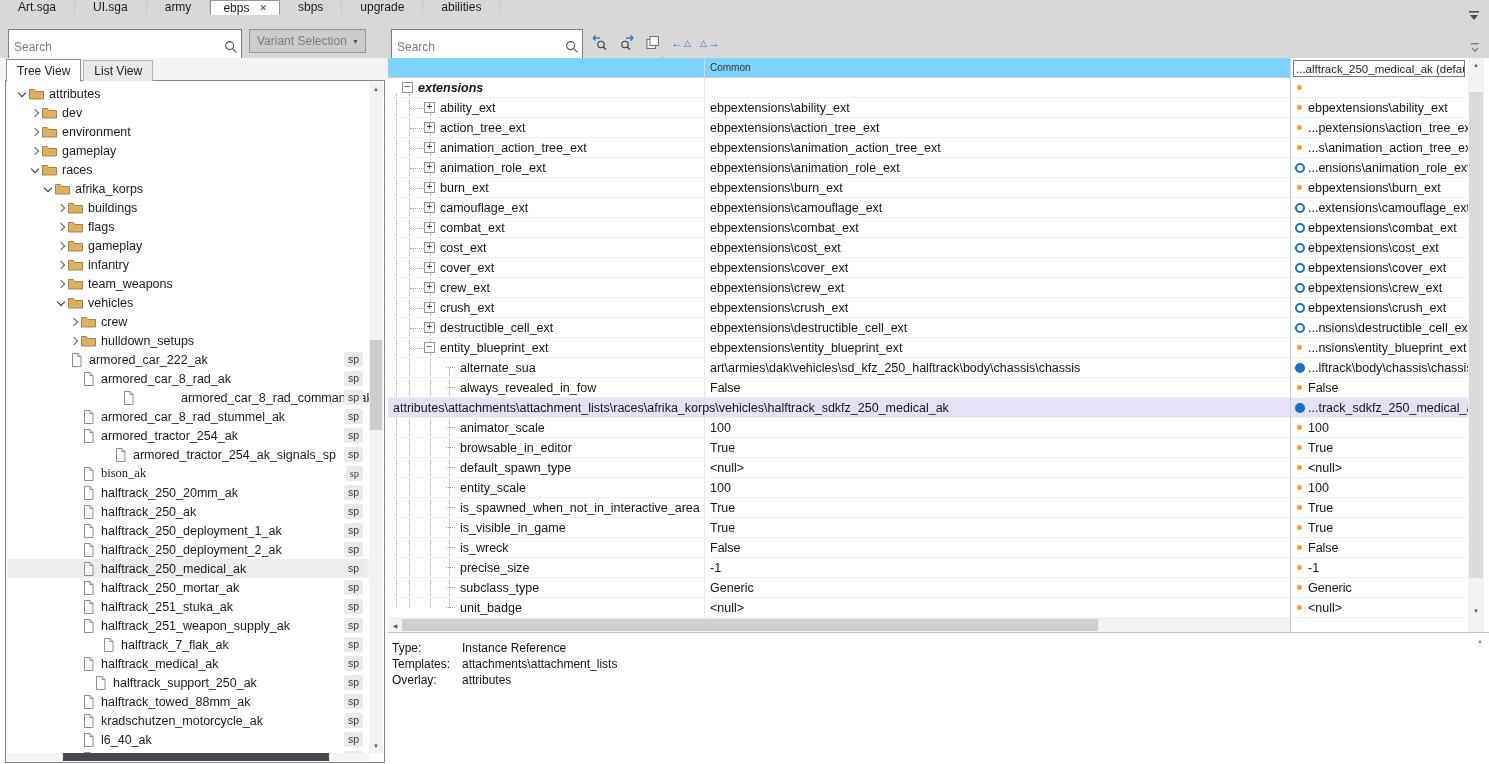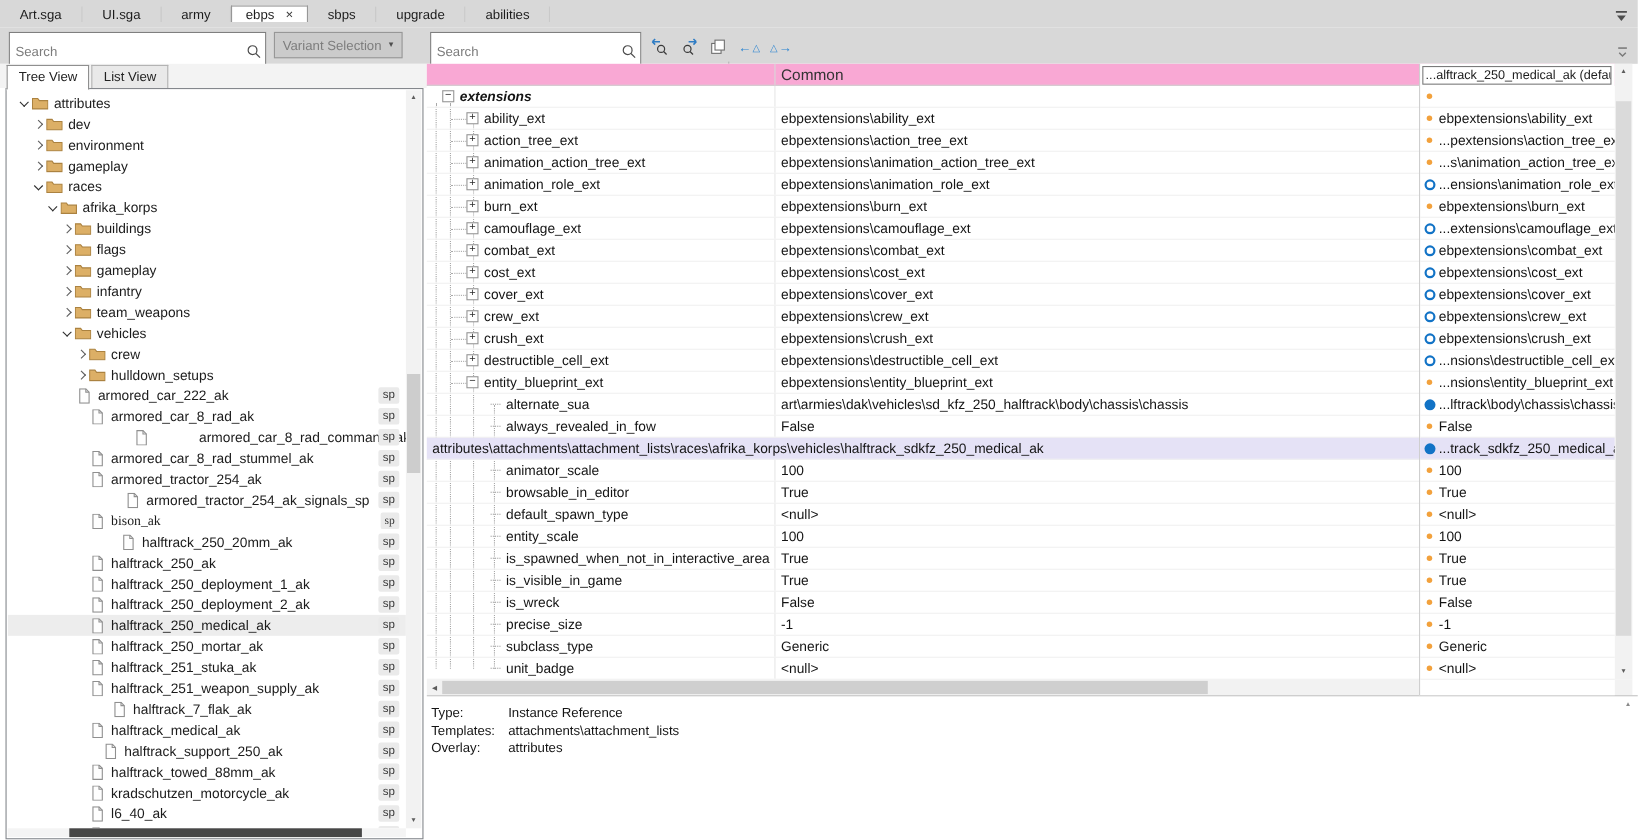--- a/index.html
+++ b/index.html
@@ -1,21 +1,21 @@
 <!DOCTYPE html>
 <html><head>
 <meta charset="utf-8">
 <style>
   *{box-sizing:border-box}
   body{margin:0;background:#fff}
   .app{position:relative;width:1489px;height:764px;background:#fff;font-family:"Liberation Sans",sans-serif;overflow:hidden}
 
   
   .topbar{position:absolute;left:0;top:0;width:100%;height:25px;background:#d8d8d8}
-  #tab-strip{display:flex;height:25px;align-items:center}
+  #tab-strip{display:flex;height:25px;align-items:flex-start}
   .tab{display:flex;align-items:center;padding:0 18px;font-size:12px;color:#1c1c1c;border-right:1px solid #c9c9c9;cursor:default}
   .tab.active{background:#fff;border:1px solid #979797;border-bottom:none;padding:0 12px;gap:10px}
   .tab-close{font-size:9px;color:#3c3c3c;line-height:9px}
   .pin{position:absolute;right:9px;top:7px}
 
   
   .toolbar{position:absolute;left:0;top:25px;width:100%;height:33px;background:#d8d8d8}
   .search{position:absolute;top:4px;height:36px;background:#fff;border:1px solid #7f7f7f;display:flex;align-items:center}
   #search-left{left:8px;width:234px}
   #search-mid{left:391px;width:192px}
@@ -27,21 +27,21 @@
   .tbtn{position:absolute;top:7px;width:24px;height:22px;display:flex;align-items:center;justify-content:center}
   #btn-findprev{left:588px}#btn-findnext{left:614px}#btn-copy{left:641px}
   .tsep{position:absolute;left:662px;top:31px;width:1px;height:21px;background:#b2b2b2}
   #btn-prevdiff{left:668px;width:27px}#btn-nextdiff{left:696px;width:27px}
   .darr{font-size:12px;color:#2e86d1;line-height:12px}
   .dtri{font-size:9px;color:#2e86d1;line-height:10px;margin:0 1px}
   .grip{position:absolute}
 
   
   .lt-strip{position:absolute;left:0;top:58px;width:388px;height:22px;background:#f3f3f3}
-  #view-tabs{position:absolute;left:6px;top:58px;height:23px;display:flex;align-items:center;z-index:3}
+  #view-tabs{position:absolute;left:6px;top:58px;height:23px;display:flex;align-items:flex-end;z-index:3}
   .vtab{display:flex;align-items:center;padding:0 10px;font-size:12px;color:#222;cursor:default}
   .vtab.active{background:#fff;border:1px solid #8f8f8f;border-bottom:1px solid #fff;height:23px;margin-bottom:-1px;z-index:3}
   .vtab.inactive{background:#e9e9e9;border:1px solid #b3b3b3;border-bottom:none;height:21px;margin-left:2px}
   .treebox{position:absolute;left:5px;top:80px;width:380px;height:683px;border:1px solid #84878c;background:#fff}
   #tree-rows{position:absolute;left:1px;top:3px;right:15px;bottom:9px;overflow:hidden}
   .trow{position:relative;height:19px;display:flex;align-items:center;font-size:12.5px;color:#1b1b1b;white-space:nowrap}
   .trow.sel{background:#ededed}
   .chev-slot{width:13px;display:flex;align-items:center;justify-content:center;flex:none}
   .chev{width:6px;height:6px;border-right:1.4px solid #5e5e5e;border-bottom:1.4px solid #5e5e5e;transform:rotate(-45deg)}
   .chev.expanded{transform:rotate(45deg);border-color:#2f2f2f;margin-top:-2px}
@@ -49,21 +49,21 @@
   .badge{position:absolute;right:6px;top:2px;background:#eaeaea;border-radius:2px;font-size:10.5px;color:#3a3a3a;padding:0 4px;line-height:15px}
   .tvs{position:absolute;top:1px;right:1px;width:14px;bottom:9px;background:#f2f2f2}
   .sarrow{position:absolute;width:14px;height:14px;display:flex;align-items:center;justify-content:center;font-size:6px;color:#5c5c5c}
   .tvs .up{top:0}.tvs .dn{bottom:0}
   .tvs-thumb{position:absolute;left:1px;right:1px;top:258px;height:90px;background:#cdcdcd}
   .ths{position:absolute;left:1px;right:15px;bottom:1px;height:8px;background:#f4f4f4}
   .ths-thumb{position:absolute;left:56px;width:266px;top:0;height:8px;background:#474747}
 
   
   .grid{position:absolute;left:388px;top:58px;width:1080px;height:574px;background:#fff}
-  .ghead{position:absolute;left:0;top:0;width:100%;height:20px;background:#f9a8d4;border-bottom:1px solid #cfcfcf;font-size:14px;color:#333}
+  .ghead{position:absolute;left:0;top:0;width:100%;height:20px;background:#7dd3fc;border-bottom:1px solid #cfcfcf;font-size:10px;color:#333}
   .gh-tree{position:absolute;left:0;top:0;width:317px;height:100%;border-right:1px solid #d8d8d8}
   .gh-common{position:absolute;left:317px;top:0;right:0;height:19px;display:flex;align-items:center;padding-left:5px}
   #grid-rows{position:absolute;left:0;top:20px;width:100%;height:540px}
   .guide{position:absolute;width:0;border-left:1px dotted #a8a8a8}
   #gD{left:8px;top:16px;height:514px}
   #gA{left:21px;top:16px;height:514px}
   #gB{left:42px;top:30px;height:500px}
   #gC{left:61px;top:290px;height:240px}
   .grow{position:relative;height:20px;border-bottom:1px solid #f1f1f1;display:flex}
   .grow.sel{background:#e5e2f6}
@@ -436,21 +436,21 @@
           <span class="chev-slot"></span>
           <span class="ticon">
             <svg width="11" height="14" viewBox="0 0 11 14">
               <path d="M1.5 0.5 h5.5 l3 3 v10 h-8.5 z" fill="#fefefe" stroke="#8f8f8f"></path>
               <path d="M7 0.5 v3 h3" fill="none" stroke="#8f8f8f"></path>
             </svg>
           </span>
           <span class="tlabel">bison_ak</span>
           <span class="badge">sp</span>
         </div>
-        <div class="trow" style="padding-left: 60px; margin-left: 28px;">
+        <div class="trow" style="padding-left: 60px;">
           <span class="chev-slot"></span>
           <span class="ticon">
             <svg width="11" height="14" viewBox="0 0 11 14">
               <path d="M1.5 0.5 h5.5 l3 3 v10 h-8.5 z" fill="#fefefe" stroke="#8f8f8f"></path>
               <path d="M7 0.5 v3 h3" fill="none" stroke="#8f8f8f"></path>
             </svg>
           </span>
           <span class="tlabel">halftrack_250_20mm_ak</span>
           <span class="badge">sp</span>
         </div>

